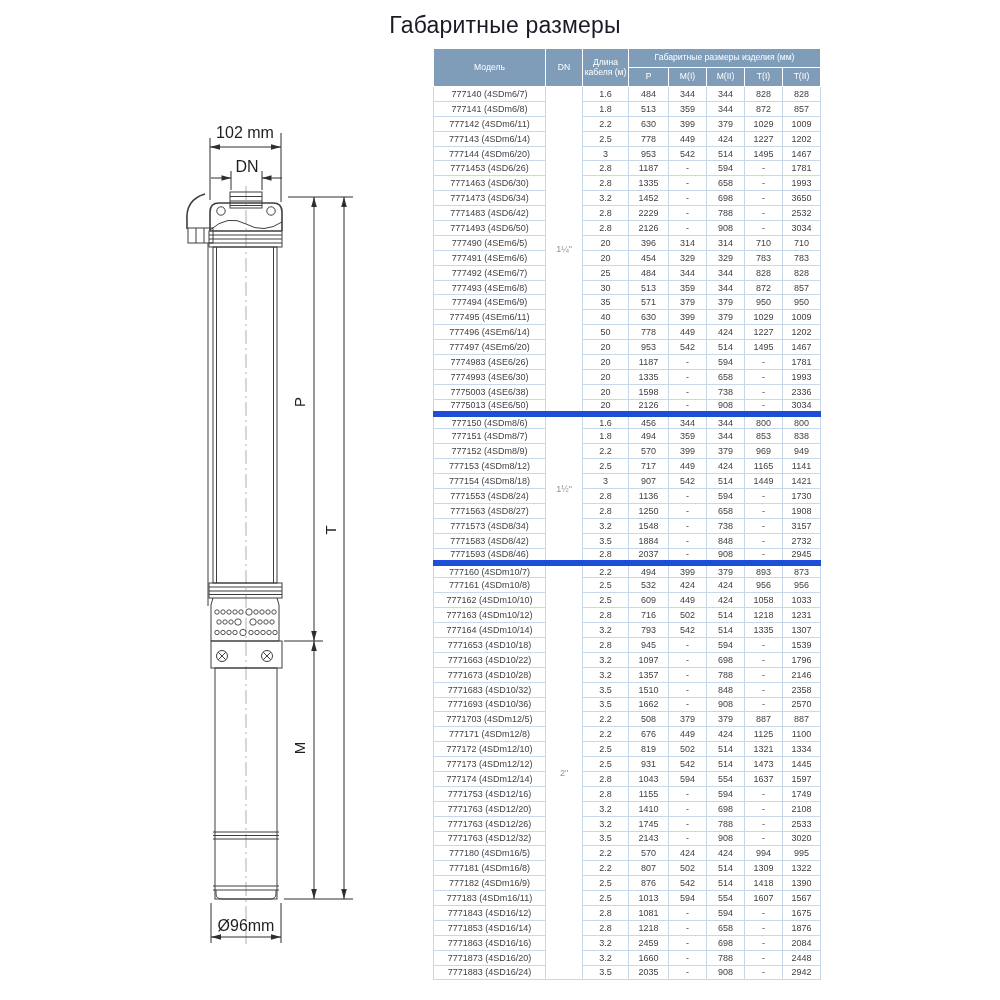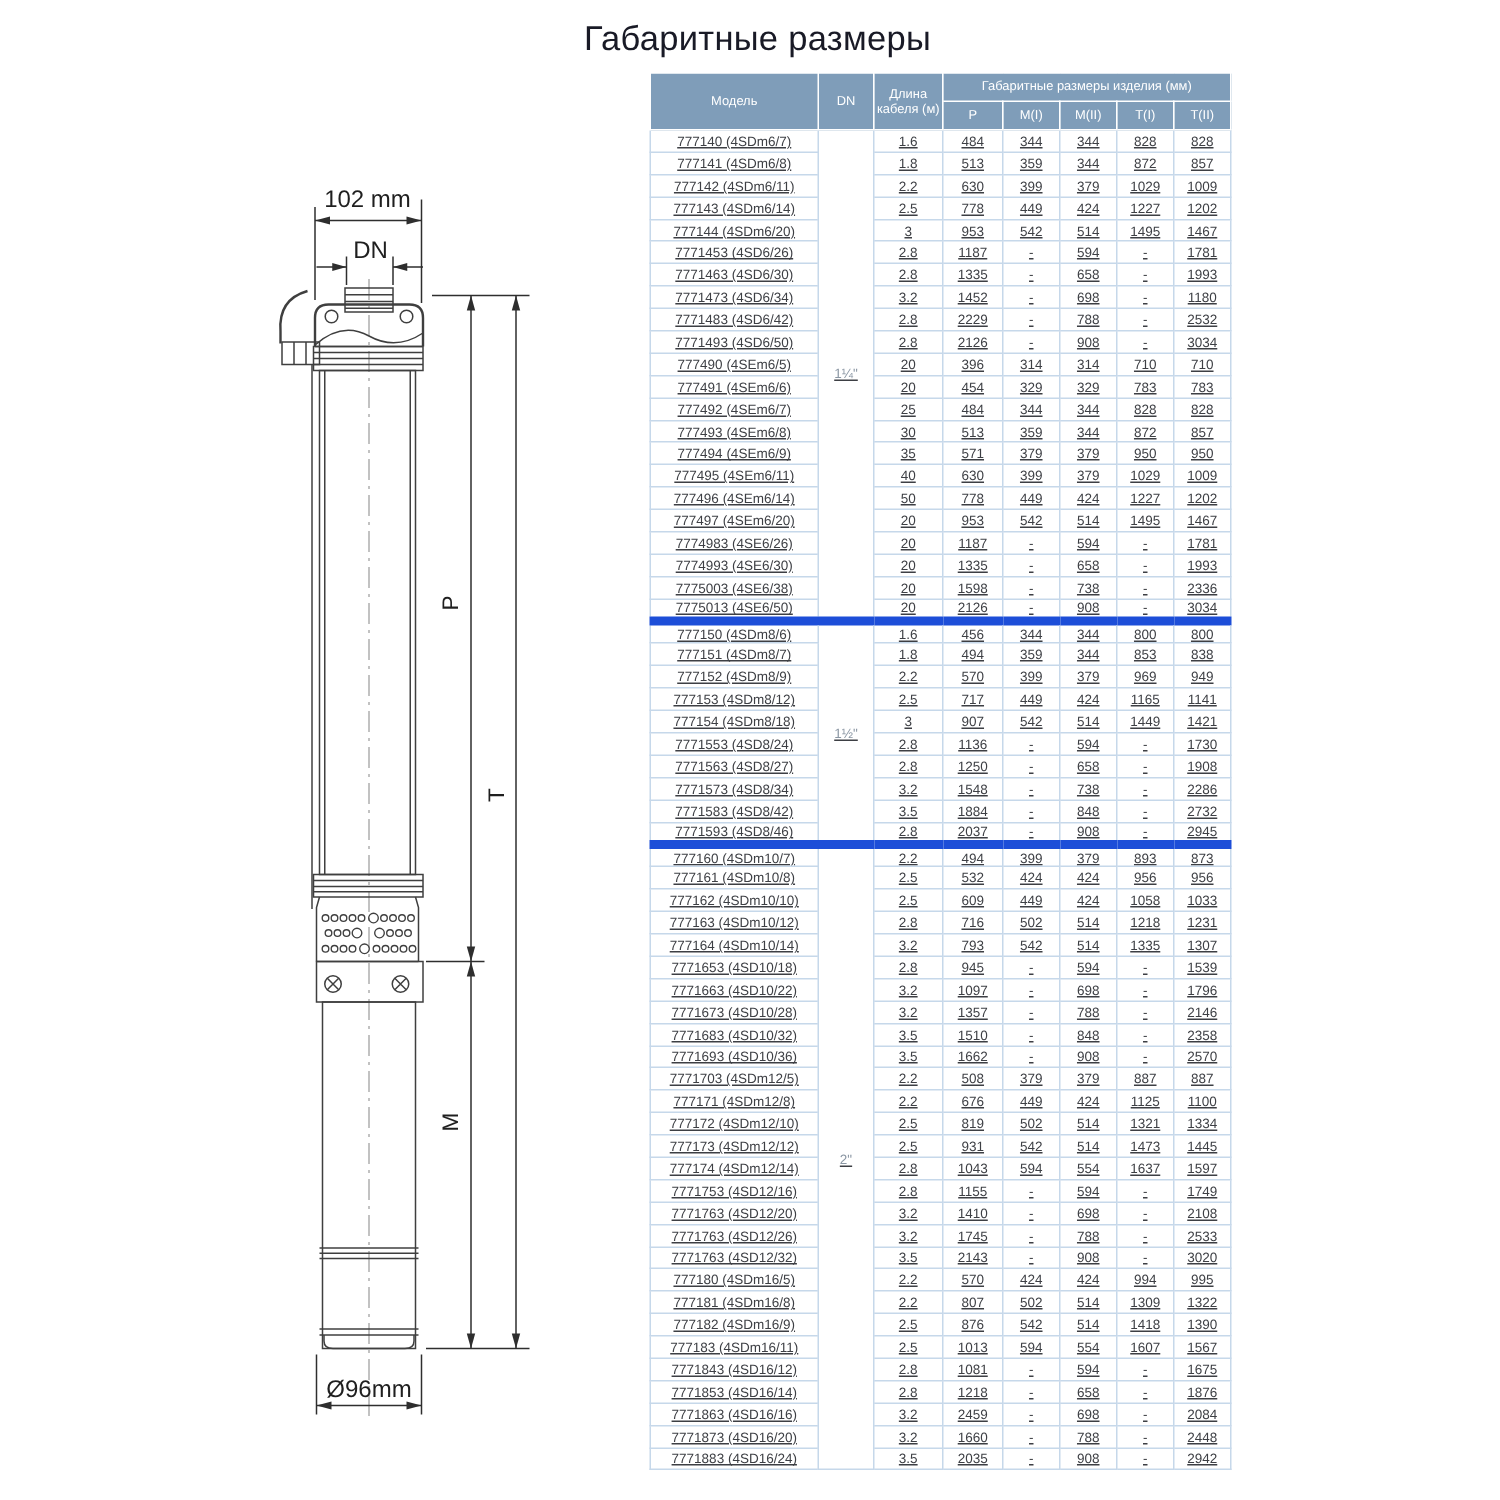--- a/index.html
+++ b/index.html
@@ -29,21 +29,21 @@
   table.spec th{
     background:#7f9db9;color:#ffffff;font-weight:400;
     border:1px solid #ffffff;text-align:center;vertical-align:middle;
     font-size:8.6px;line-height:1.15;padding:1px 0;
   }
   table.spec thead tr{height:19px;}
   table.spec td{
     border:1px solid #c6d8ea;text-align:center;vertical-align:middle;
     padding:0 1px;white-space:nowrap;overflow:hidden;
   }
-  table.spec tbody tr{height:14.9px;text-decoration:underline;}
+  table.spec tbody tr{height:14.9px;}
   table.spec tr.group-start td{border-top:6px solid #1d4ed8;}
   table.spec tbody{border-bottom:1px solid #93acc4;}
   td.dn-cell{color:#8b97a4;font-size:9px;border-top:1px solid #c6d8ea;}
 </style>
 </head>
 <body>
 
 <div class="page-title">Габаритные размеры</div>
 
 <svg class="diagram" viewBox="140 90 300 880" xmlns="http://www.w3.org/2000/svg">
@@ -290,21 +290,21 @@
           <td>-</td>
           <td>1993</td>
         </tr>
         <tr>
           <td>7771473 (4SD6/34)</td>
           <td>3.2</td>
           <td>1452</td>
           <td>-</td>
           <td>698</td>
           <td>-</td>
-          <td>1180</td>
+          <td>3650</td>
         </tr>
         <tr>
           <td>7771483 (4SD6/42)</td>
           <td>2.8</td>
           <td>2229</td>
           <td>-</td>
           <td>788</td>
           <td>-</td>
           <td>2532</td>
         </tr>
@@ -489,21 +489,21 @@
           <td>-</td>
           <td>1908</td>
         </tr>
         <tr>
           <td>7771573 (4SD8/34)</td>
           <td>3.2</td>
           <td>1548</td>
           <td>-</td>
           <td>738</td>
           <td>-</td>
-          <td>2286</td>
+          <td>3157</td>
         </tr>
         <tr>
           <td>7771583 (4SD8/42)</td>
           <td>3.5</td>
           <td>1884</td>
           <td>-</td>
           <td>848</td>
           <td>-</td>
           <td>2732</td>
         </tr>

